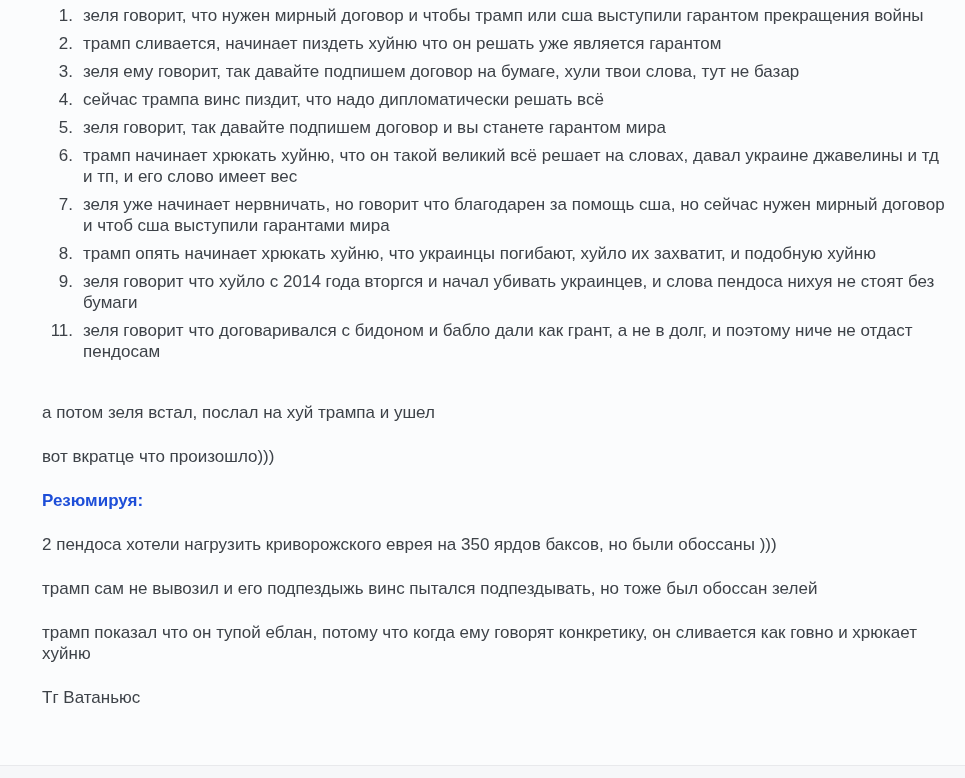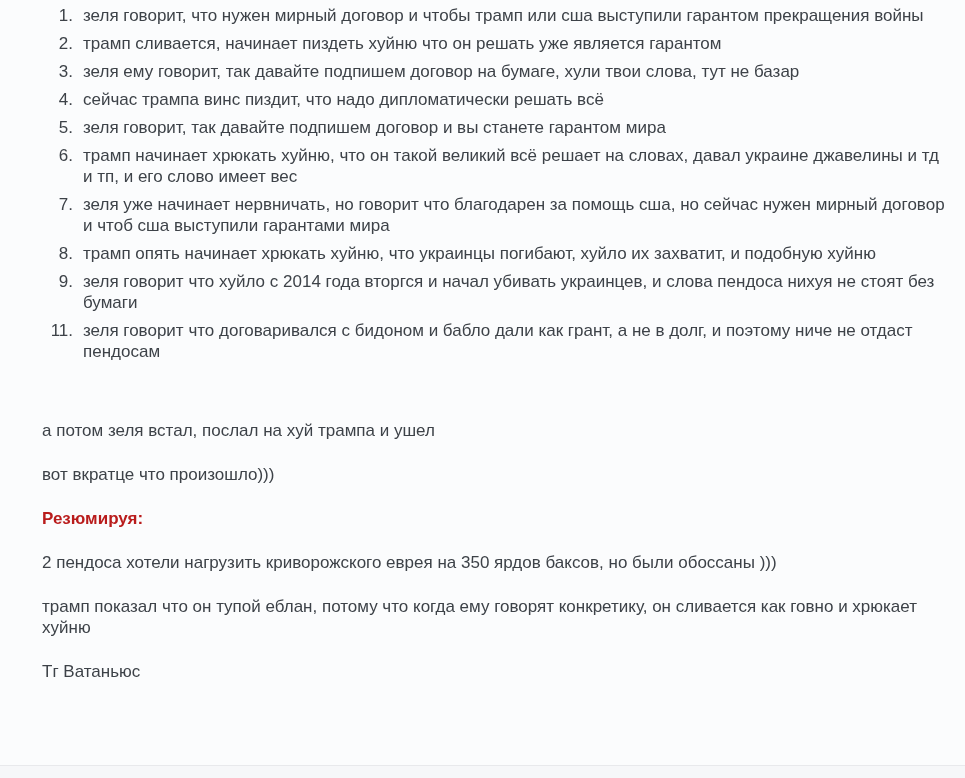--- a/index.html
+++ b/index.html
@@ -34,25 +34,25 @@
     text-align: right;
     padding-right: 10px;
   }
   .li-text {
     flex: 1;
   }
   p.para {
     margin: 23px 0 0 0;
   }
   p.para.first-after-list {
-    margin-top: 58px;
+    margin-top: 40px;
   }
   p.summary-heading {
     font-weight: bold;
-    color: #b91c1c;
+    color: #1d4ed8;
   }
   .bottom-strip {
     position: absolute;
     left: 0;
     right: 0;
     bottom: 0;
     height: 12px;
     background: #f6f7f9;
     border-top: 1px solid #e8e9ec;
   }
@@ -104,19 +104,20 @@
       <span class="li-text">зеля говорит что договаривался с бидоном и бабло дали как грант, а не в долг, и поэтому ниче не отдаст пендосам</span>
     </li>
   </ol>
 
   <p class="para first-after-list">а потом зеля встал, послал на хуй трампа и ушел</p>
   <p class="para">вот вкратце что произошло)))</p>
 
   <p class="para summary-heading">Резюмируя:</p>
 
   <p class="para">2 пендоса хотели нагрузить криворожского еврея на 350 ярдов баксов, но были обоссаны )))</p>
+  <p class="para">трамп сам не вывозил и его подпездыжь винс пытался подпездывать, но тоже был обоссан зелей</p>
   <p class="para">трамп показал что он тупой еблан, потому что когда ему говорят конкретику, он сливается как говно и хрюкает хуйню</p>
 
   <p class="para">Тг Ватаньюс</p>
 
 </div>
 
 <div class="bottom-strip"></div>
 
 </body></html>

